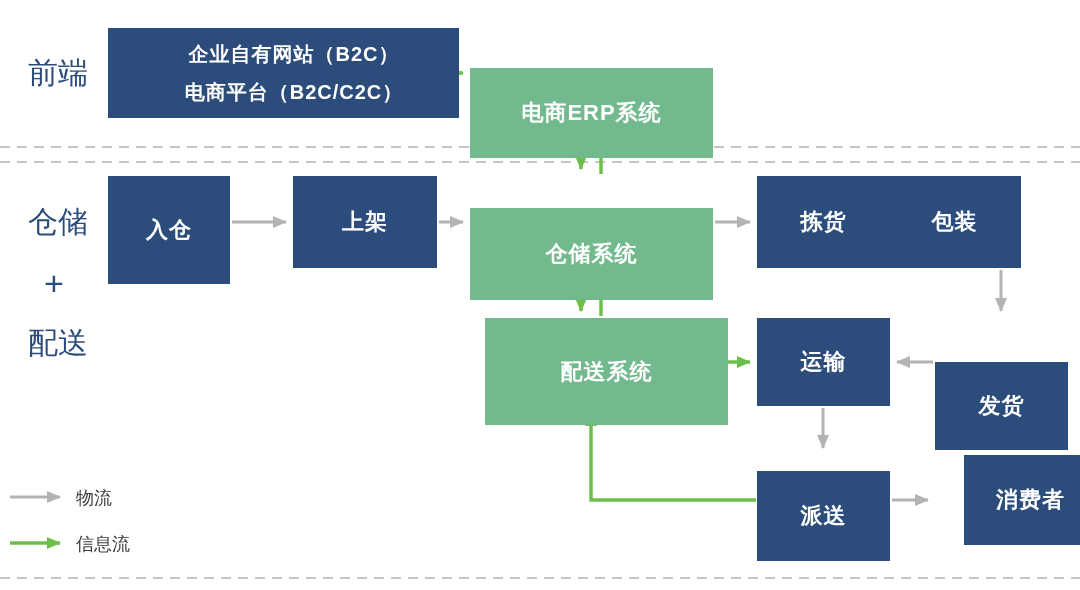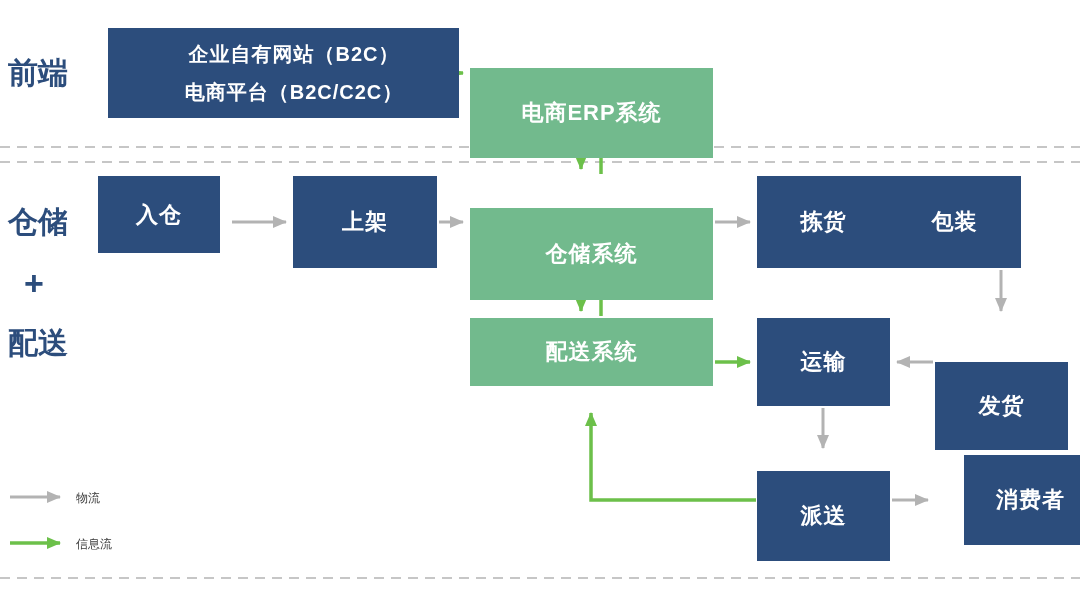--- a/index.html
+++ b/index.html
@@ -16,22 +16,22 @@
     font-family:"Liberation Sans","DejaVu Sans",sans-serif;overflow:hidden;
   }
   .box{
     position:absolute;display:flex;flex-direction:column;align-items:center;
     justify-content:center;color:#ffffff;font-weight:bold;font-size:22px;
     letter-spacing:1px;text-align:center;
   }
   .navy{background:var(--navy);}
   .greenbox{background:var(--green);}
   .box .line{line-height:38px;}
-  .side-label{position:absolute;color:var(--navy);font-weight:bold;font-size:30px;line-height:34px;}
-  .legend-label{position:absolute;font-size:12px;color:#3c3c3c;line-height:22px;}
+  .side-label{position:absolute;color:var(--navy);font-weight:normal;font-size:30px;line-height:34px;margin-left:20px;}
+  .legend-label{position:absolute;font-size:18px;color:#3c3c3c;line-height:22px;}
   #arrows{position:absolute;left:0;top:0;}
   .ga{stroke:var(--arrow-gray);stroke-width:3;fill:none;marker-end:url(#ah-gray);}
   .gr{stroke:var(--arrow-green);stroke-width:3.5;fill:none;marker-end:url(#ah-green);}
   .dash{stroke:var(--dash-gray);stroke-width:2;stroke-dasharray:10 7;}
   #ah-gray path{fill:var(--arrow-gray);}
   #ah-green path{fill:var(--arrow-green);}
 </style>
 </head>
 <body>
 
@@ -76,27 +76,27 @@
   <div class="side-label" style="left:8px;top:205px;">仓储</div>
   <div class="side-label" style="left:24px;top:266px;font-size:34px;">+</div>
   <div class="side-label" style="left:8px;top:326px;">配送</div>
 
   <div class="box navy" style="left:108px;top:28px;width:351px;height:90px;font-size:20px;padding-left:21px;">
     <div class="line">企业自有网站（B2C）</div>
     <div class="line">电商平台（B2C/C2C）</div>
   </div>
   <div class="box greenbox" style="left:470px;top:28px;width:243px;height:90px;margin-top:40px;">电商ERP系统</div>
 
-  <div class="box navy" style="left:98px;top:176px;width:122px;height:77px;">入仓</div>
+  <div class="box navy" style="left:108px;top:176px;width:122px;height:108px;">入仓</div>
   <div class="box navy" style="left:293px;top:176px;width:144px;height:92px;">上架</div>
   <div class="box greenbox" style="left:470px;top:176px;width:243px;height:92px;margin-top:32px;">仓储系统</div>
   <div class="box navy" style="left:757px;top:176px;width:133px;height:92px;">拣货</div>
   <div class="box navy" style="left:888px;top:176px;width:133px;height:92px;">包装</div>
 
-  <div class="box greenbox" style="left:470px;top:318px;width:243px;height:68px;">配送系统</div>
+  <div class="box greenbox" style="left:485px;top:318px;width:243px;height:107px;">配送系统</div>
   <div class="box navy" style="left:757px;top:318px;width:133px;height:88px;">运输</div>
   <div class="box navy" style="left:935px;top:318px;width:133px;height:88px;margin-top:44px;">发货</div>
 
   <div class="box navy" style="left:757px;top:471px;width:133px;height:90px;">派送</div>
   <div class="box navy" style="left:935px;top:455px;width:133px;height:90px;margin-left:29px;">消费者</div>
 
   <div class="legend-label" style="left:76px;top:487px;">物流</div>
   <div class="legend-label" style="left:76px;top:533px;">信息流</div>
 
 </div>

